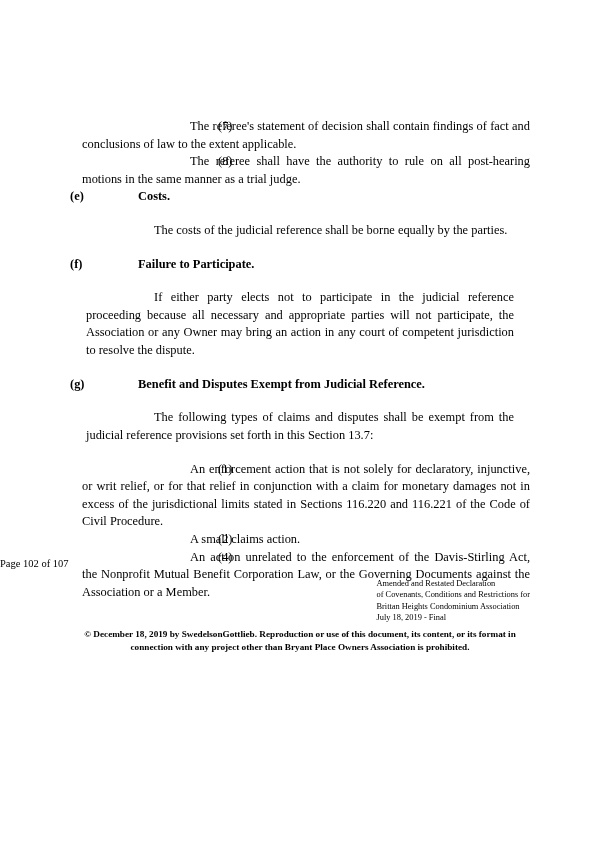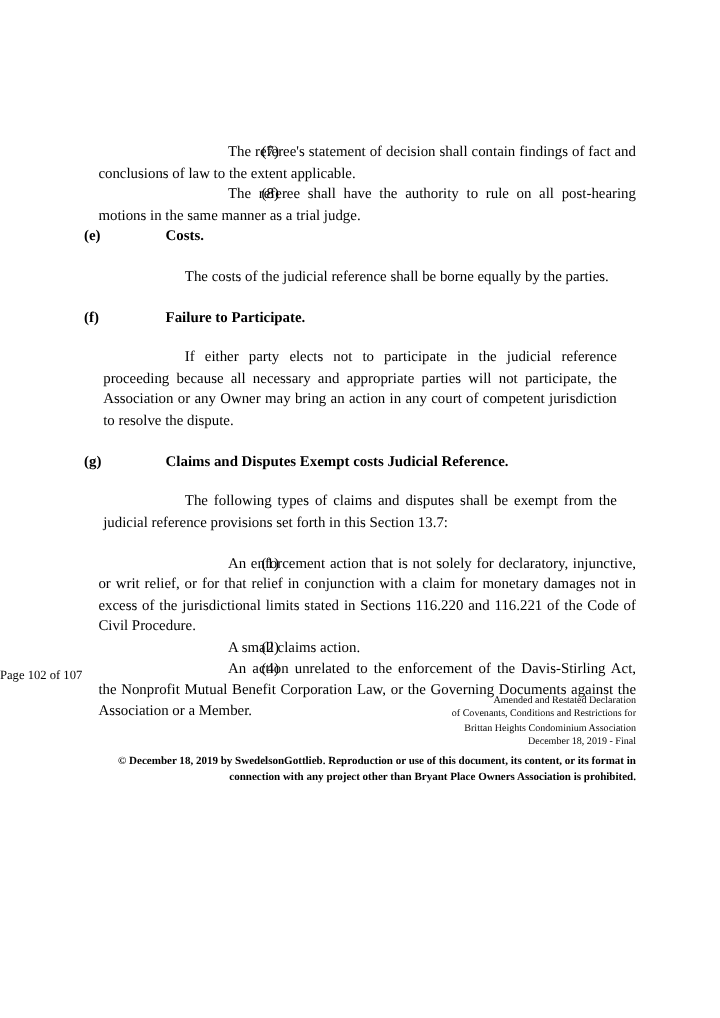--- a/index.html
+++ b/index.html
@@ -66,72 +66,72 @@
     top: 558px;
     left: 0;
     right: 0;
     font-size: 10.5px;
     font-family: "Liberation Serif", serif;
   }
   .doc-ref {
     position: absolute;
     top: 578px;
     right: 70px;
-    text-align: right;
+    text-align: left;
     font-size: 8.4px;
     line-height: 1.35;
     color: #000;
   }
   .copyright {
     position: absolute;
     top: 628px;
     left: 70px;
     right: 70px;
     font-size: 9.2px;
     font-weight: bold;
     line-height: 1.4;
-    text-align: right;
+    text-align: center;
   }
 </style>
 </head>
 <body>
 
 <div class="page">
 
   <div class="body-text">
 
     <p class="numpara"><span class="lbl">(7)</span><span>The referee's statement of decision shall contain findings of fact and conclusions of law to the extent applicable.</span></p>
 
     <p class="numpara spaced"><span class="lbl">(8)</span><span>The referee shall have the authority to rule on all post-hearing motions in the same manner as a trial judge.</span></p>
 
     <p class="para lettered"><span class="letter">(e)</span><span class="heading">Costs.</span></p>
     <p class="lettered-body">The costs of the judicial reference shall be borne equally by the parties.</p>
 
     <p class="para lettered"><span class="letter">(f)</span><span class="heading">Failure to Participate.</span></p>
     <p class="lettered-body">If either party elects not to participate in the judicial reference proceeding because all necessary and appropriate parties will not participate, the Association or any Owner may bring an action in any court of competent jurisdiction to resolve the dispute.</p>
 
-    <p class="para lettered"><span class="letter">(g)</span><span class="heading">Claims and Disputes Exempt costs Judicial Reference.</span></p>
+    <p class="para lettered"><span class="letter">(g)</span><span class="heading">Benefit and Disputes Exempt from Judicial Reference.</span></p>
     <p class="lettered-body">The following types of claims and disputes shall be exempt from the judicial reference provisions set forth in this Section 13.7:</p>
 
     <p class="numpara spaced"><span class="lbl">(1)</span><span>An enforcement action that is not solely for declaratory, injunctive, or writ relief, or for that relief in conjunction with a claim for monetary damages not in excess of the jurisdictional limits stated in Sections 116.220 and 116.221 of the Code of Civil Procedure.</span></p>
 
     <p class="numpara spaced"><span class="lbl">(2)</span><span>A small claims action.</span></p>
 
 
     <p class="numpara spaced"><span class="lbl">(4)</span><span>An action unrelated to the enforcement of the Davis-Stirling Act, the Nonprofit Mutual Benefit Corporation Law, or the Governing Documents against the Association or a Member.</span></p>
 
   </div>
 
   <div class="page-number">Page 102 of 107</div>
 
   <div class="doc-ref">
     <div>Amended and Restated Declaration</div>
     <div>of Covenants, Conditions and Restrictions for</div>
     <div>Brittan Heights Condominium Association</div>
-    <div>December 18, 2019 - Final</div>
+    <div>July 18, 2019 - Final</div>
   </div>
 
   <div class="copyright">
     <div>© December 18, 2019 by SwedelsonGottlieb. Reproduction or use of this document, its content, or its format in</div>
     <div>connection with any project other than Bryant Place Owners Association is prohibited.</div>
   </div>
 
 </div>
 
 </body></html>

